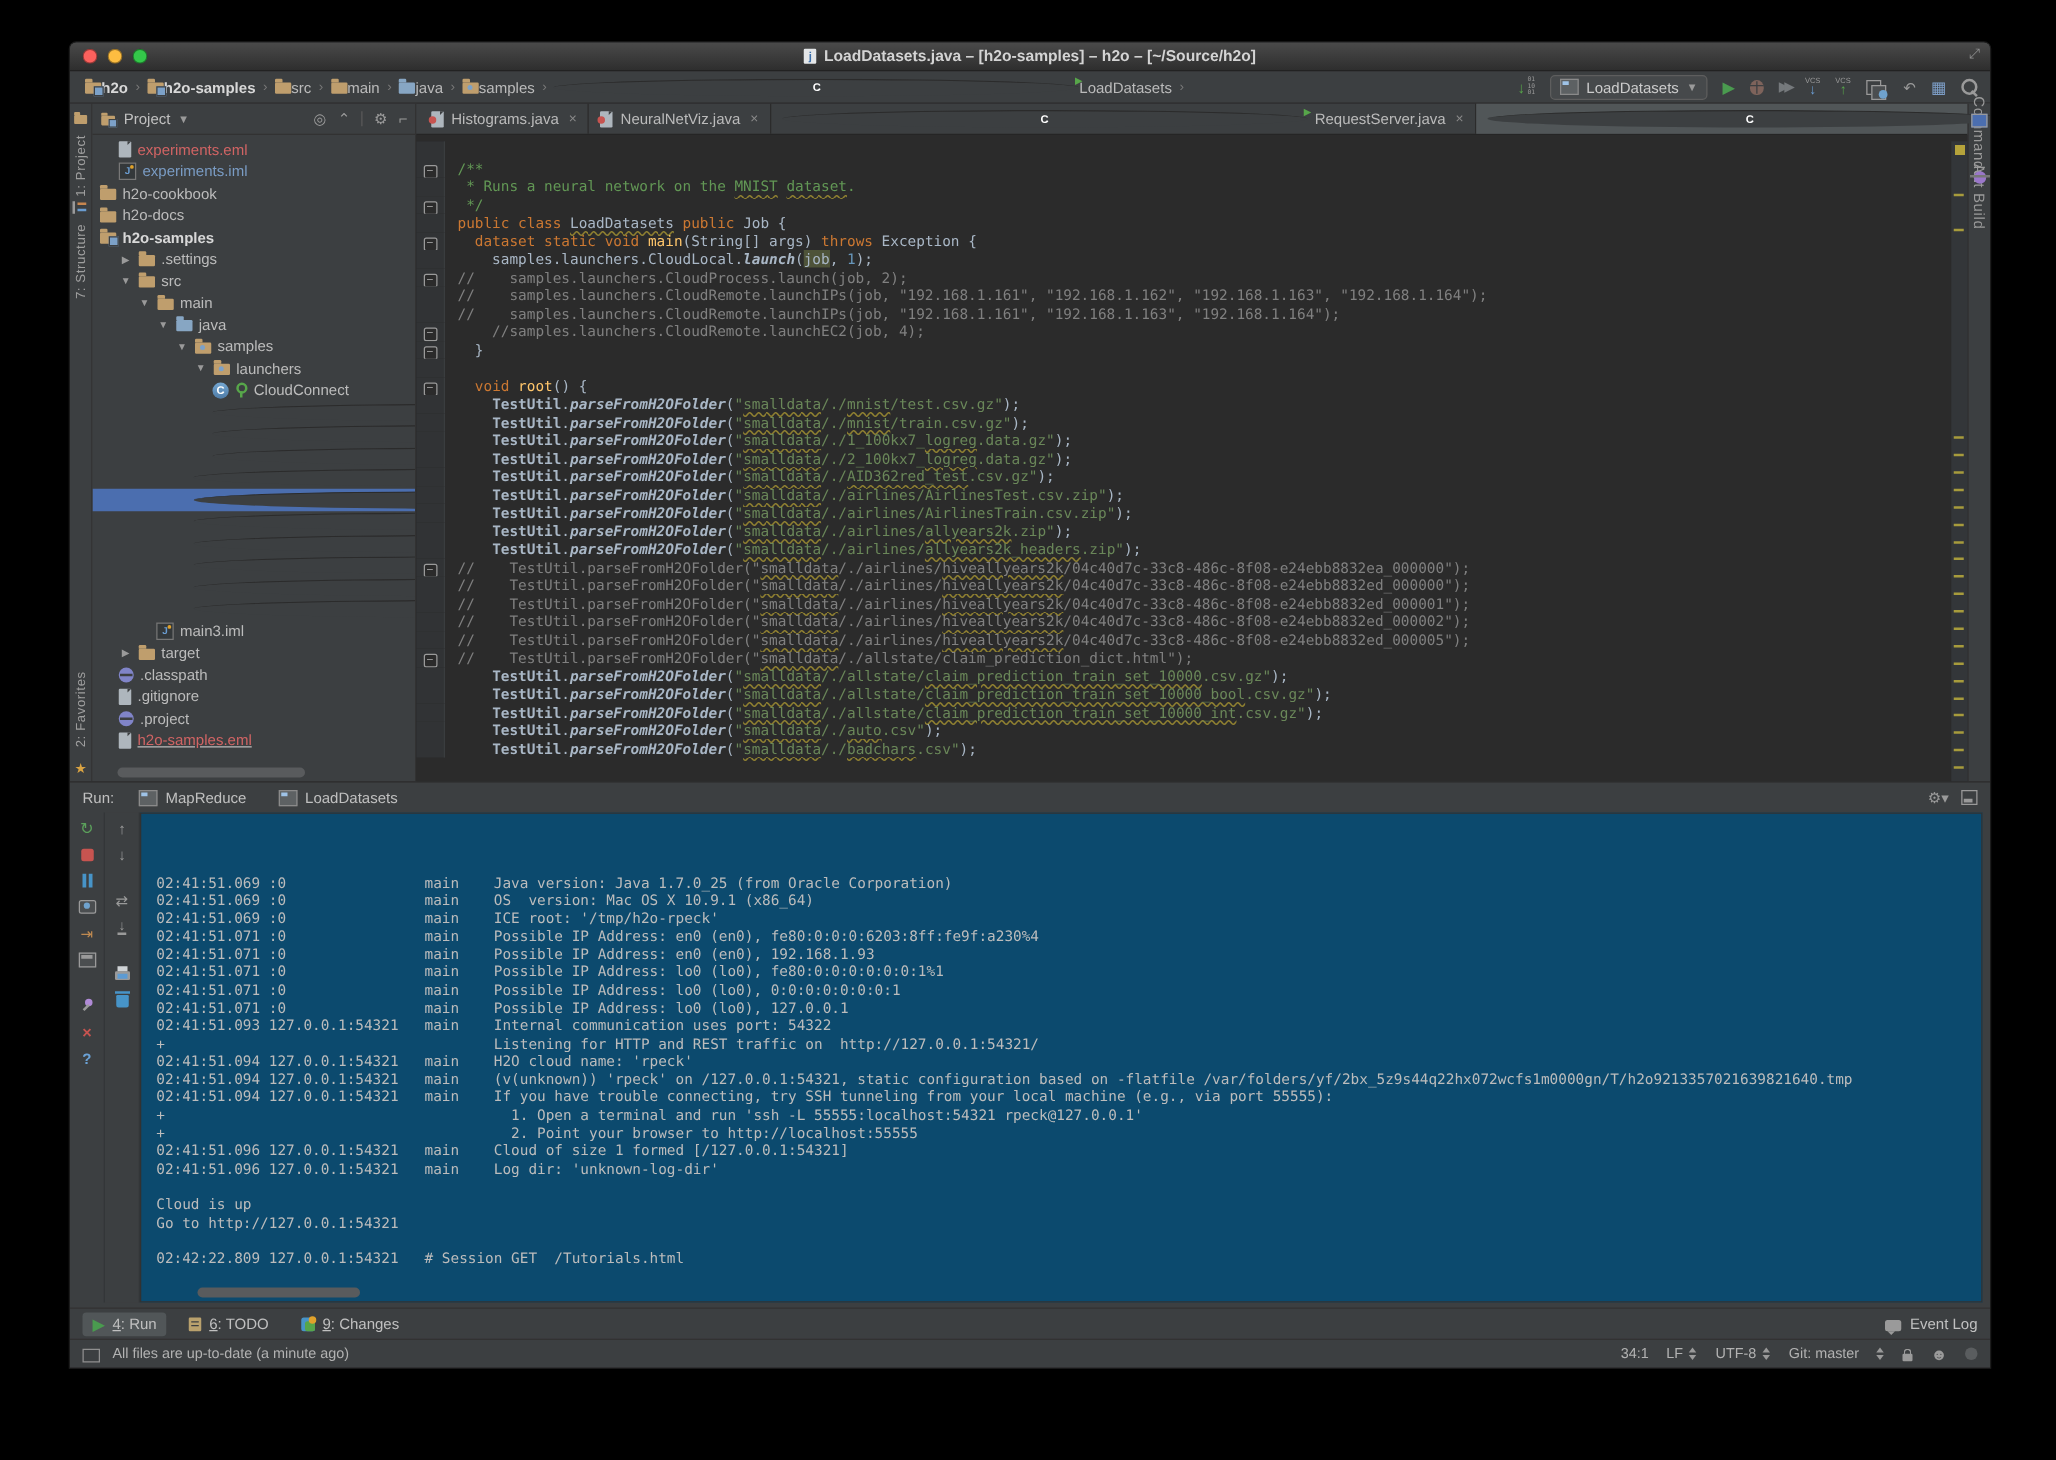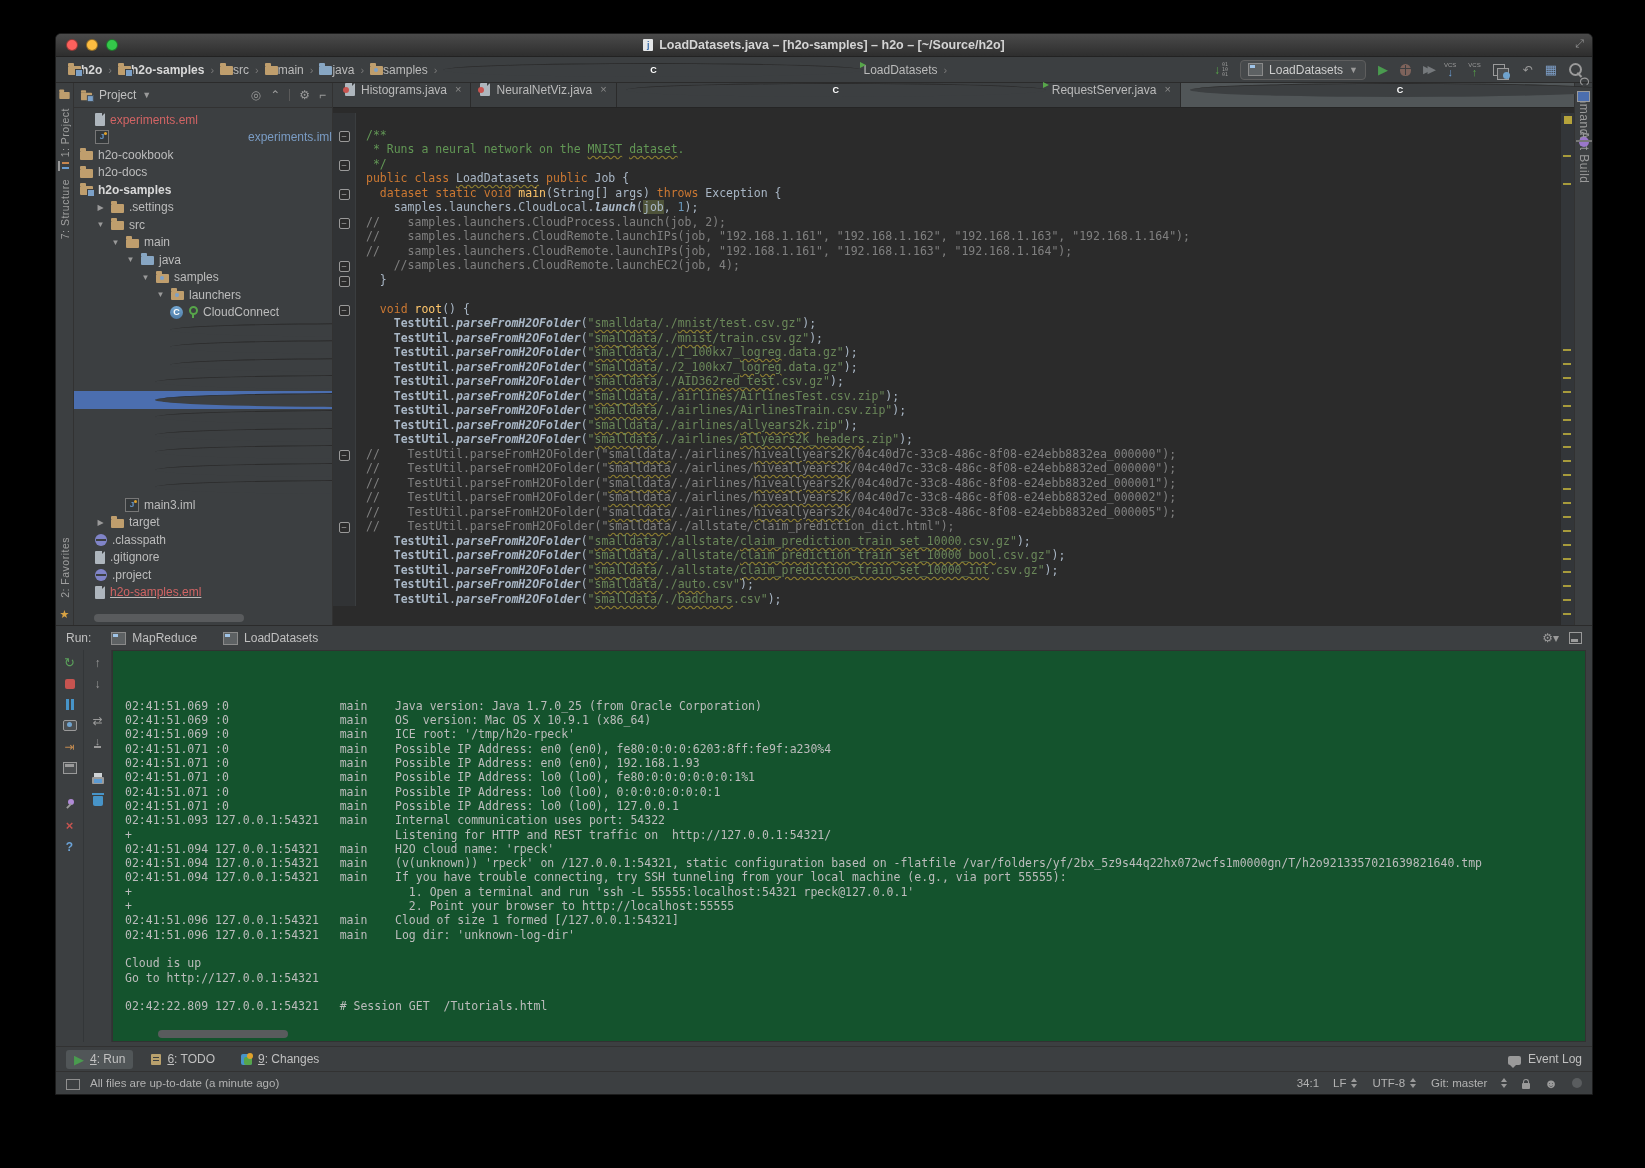--- a/index.html
+++ b/index.html
@@ -123,21 +123,21 @@
   .trow.selected{background:#4b6eaf;color:#fff;}
   .trow .arrow{width:11px;flex:none;color:#9a9a9a;font-size:8px;text-align:center;}
   .trow .lbl.red{color:#d16464;}
   .trow .lbl.blue{color:#7a9cc4;}
   .trow .lbl.bold{font-weight:bold;color:#d8d8d8;}
   .tree-hscroll{position:absolute;bottom:3px;left:20px;width:150px;height:8px;border-radius:4px;background:#595b5d;}
 
   
   .editor{flex:1;display:flex;flex-direction:column;background:#2b2b2b;min-width:0;}
   .tabs{flex:0 0 24px;background:#3c3f41;display:flex;align-items:stretch;border-bottom:1px solid #252525;padding-left:3px;}
-  .tab{display:flex;align-items:flex-start;gap:6px;padding:0 9px;color:#bbb;font-size:12px;border-right:1px solid #2b2b2b;}
+  .tab{display:flex;align-items:center;gap:6px;padding:0 9px;color:#bbb;font-size:12px;border-right:1px solid #2b2b2b;}
   .tab.active{background:#515658;color:#eaeaea;}
   .tab .x{color:#8a8a8a;font-size:11px;margin-left:2px;}
   .editor-body{flex:1;display:flex;min-height:0;position:relative;padding-top:5px;background:#2b2b2b;}
   .code{flex:1;overflow:hidden;}
   .cl{height:14.5px;line-height:14.5px;font-family:"DejaVu Sans Mono",monospace;font-size:11.5px;white-space:pre;display:flex;}
   .cl .g{flex:0 0 22px;background:#313335;border-right:1px solid #3a3d3f;text-align:center;}
   .fold{display:inline-block;width:9px;height:9px;border:1px solid #9a9a9a;border-radius:2px;line-height:8px;font-size:9px;color:#9a9a9a;background:#2b2b2b;margin-top:2px;}
   .cl .ct{padding-left:10px;}
   .d{color:#629755}.k{color:#cc7832}.t{color:#a9b7c6}.b{color:#a9b7c6;font-weight:bold}
   .m{color:#a9b7c6;font-style:italic;font-weight:bold}.md{color:#ffc66b}
@@ -155,21 +155,21 @@
   .run-tab{display:flex;align-items:center;gap:6px;padding:1px 6px;}
   .run-tools{margin-left:auto;display:flex;align-items:center;gap:10px;color:#9a9a9a;}
   .run-body{flex:1;display:flex;min-height:0;padding-bottom:4px;}
   .rtools{width:27px;display:flex;flex-direction:column;align-items:center;padding-top:6px;gap:8px;}
   .rtools.second{border-left:1px solid #333638;border-right:1px solid #333638;background:#3c3f41;}
   .rt{height:13px;display:flex;align-items:center;justify-content:center;font-size:12px;color:#9a9a9a;}
   .rt.gap{height:8px;}
   .g-rerun{color:#5ba05b;font-size:13px;}
   .g-close{color:#c75450;font-weight:bold;font-size:13px;}
   .g-help{color:#6ba2d6;font-weight:bold;font-size:12px;}
-  .console{flex:1;background:#14532d;border:1px solid #323232;margin-right:6px;padding:5px 0 0 12px;
+  .console{flex:1;background:#0c4a6e;border:1px solid #323232;margin-right:6px;padding:5px 0 0 12px;
            font-family:"DejaVu Sans Mono",monospace;font-size:11.5px;line-height:14.3px;color:#bcbcbc;
            white-space:pre;overflow:hidden;position:relative;}
   .con-hscroll{position:absolute;bottom:3px;left:45px;width:130px;height:8px;border-radius:4px;background:#595b5d;}
 
   
   .bbar{flex:0 0 24px;display:flex;align-items:center;gap:10px;padding:0 10px;color:#c0c0c0;font-size:12px;background:#3c3f41;border-top:1px solid #323232;}
   .btab{display:flex;align-items:center;gap:6px;padding:2px 8px;border-radius:3px;}
   .btab.active{background:#515658;}
   .btab u{text-decoration:underline;}
   .ic-todo{width:10px;height:11px;background:#b9a16d;border-radius:1px;}
@@ -290,21 +290,21 @@
           <span class="divider"></span>
           <span>⚙</span>
           <span>⌐</span>
         </span>
       </div>
       <div class="tree" id="tree">
           <div class="trow" style="padding-left: 21px;">
             <span class="ic ic-file"></span>
             <span class="lbl red">experiments.eml</span>
           </div>
-          <div class="trow" style="padding-left: 21px; justify-content: space-between;">
+          <div class="trow" style="padding-left: 21px;">
             <span class="ic ic-module"></span>
             <span class="lbl blue">experiments.iml</span>
           </div>
           <div class="trow" style="padding-left: 6px;">
             <span class="ic ic-folder"></span>
             <span class="lbl">h2o-cookbook</span>
           </div>
           <div class="trow" style="padding-left: 6px;">
             <span class="ic ic-folder"></span>
             <span class="lbl">h2o-docs</span>

